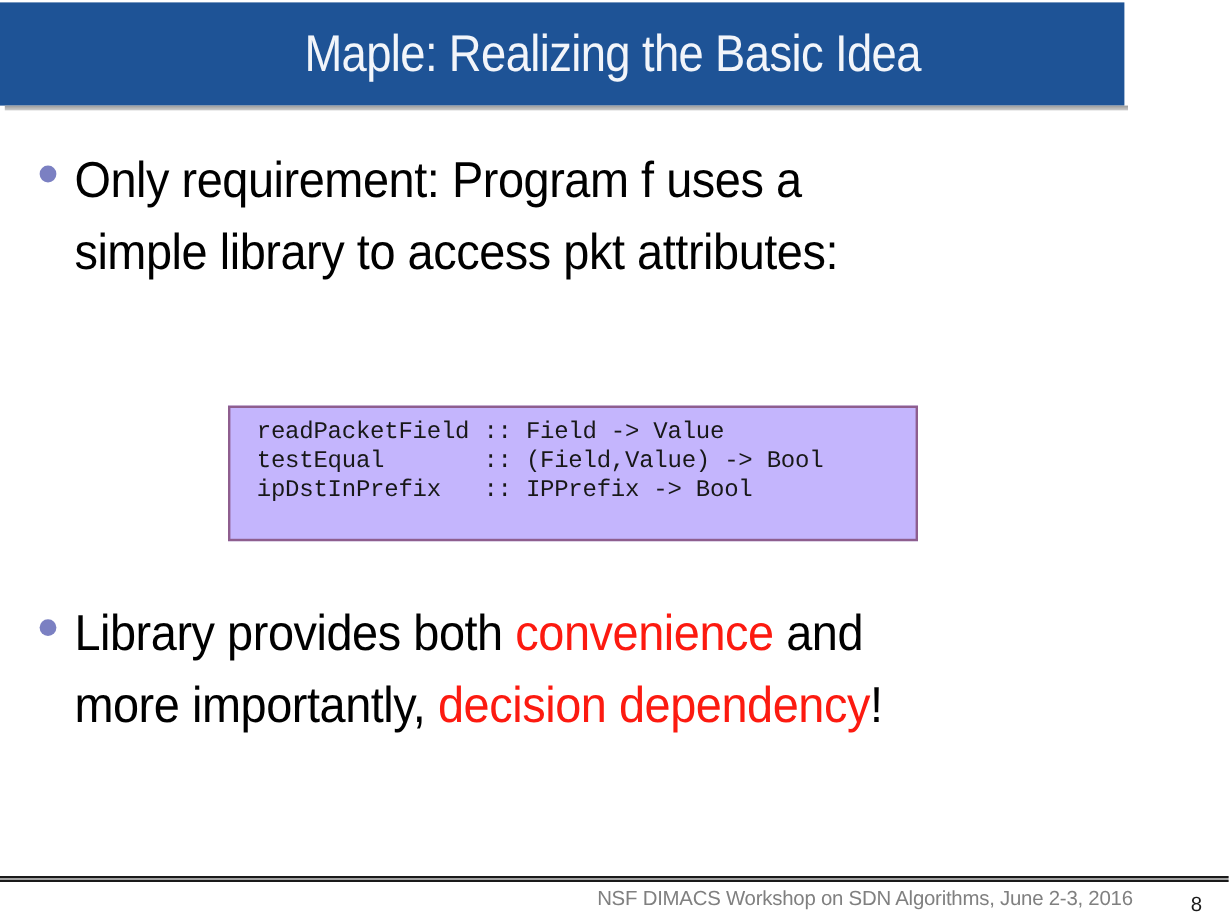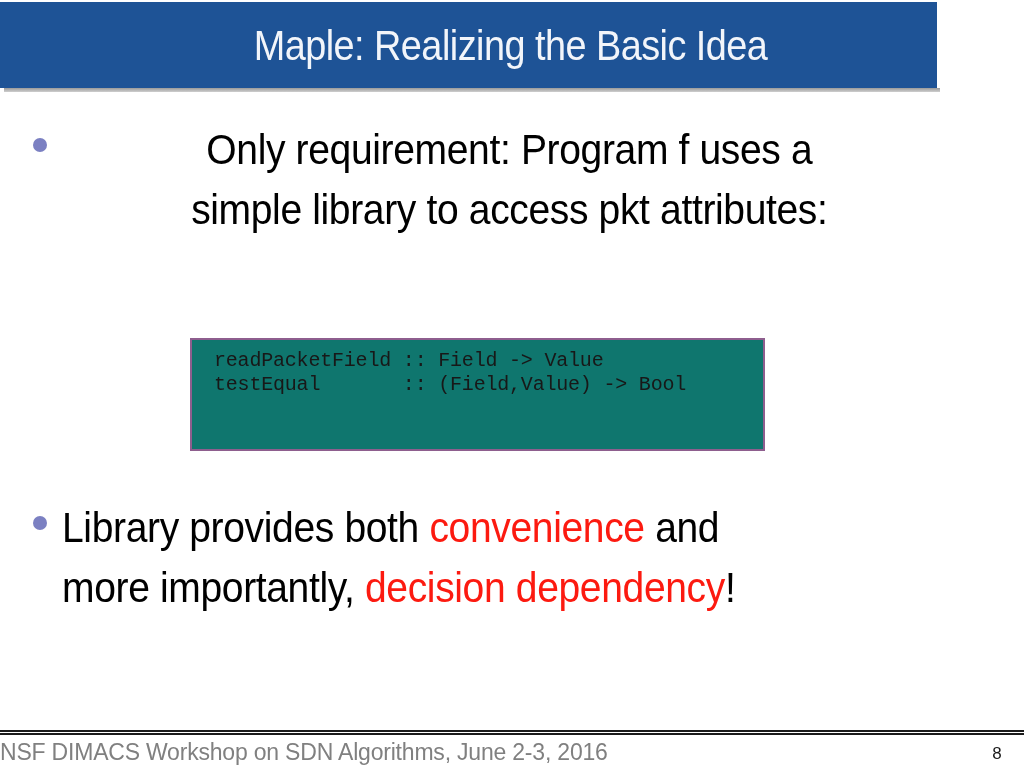--- a/index.html
+++ b/index.html
@@ -60,21 +60,20 @@
     transform-origin: center center;
     white-space: nowrap;
   }
 
   
   .body {
     position: absolute;
     left: 0;
     top: 120px;
     width: 1024px;
-    text-align: center;
   }
 
   .bullet-block {
     position: relative;
     padding-left: 62px;
   }
   .bullet-block .dot {
     position: absolute;
     left: 33px;
     top: 18px;
@@ -97,21 +96,21 @@
   .red { color: #FC1A10; }
 
   
   .code-box {
     position: absolute;
     left: 190px;
     top: 338px;
     width: 575px;
     height: 113px;
     border: 2px solid #8E5E8E;
-    background: #0f766e;
+    background: #c4b5fd;
     box-sizing: border-box;
     padding: 9px 0 0 22px;
   }
   .code-line {
     font-family: "Liberation Mono", "DejaVu Sans Mono", monospace;
     font-size: 20px;
     line-height: 24px;
     color: #181818;
     white-space: pre;
     letter-spacing: -0.2px;
@@ -126,23 +125,23 @@
     height: 5px;
     border-top: 2px solid #1a1a1a;
     border-bottom: 2px solid #1a1a1a;
     box-sizing: border-box;
   }
   .footer-text {
     position: absolute;
     left: 0;
     top: 739px;
     width: 944px;
-    text-align: left;
+    text-align: right;
     font-family: "Liberation Sans", sans-serif;
-    font-size: 23px;
+    font-size: 17px;
     color: #808080;
     letter-spacing: -0.2px;
     white-space: nowrap;
   }
   .page-number {
     position: absolute;
     left: 985px;
     top: 744px;
     width: 24px;
     text-align: center;
@@ -166,20 +165,21 @@
       <span class="dot"></span>
       <div class="bullet-line">Only requirement: Program f uses a</div>
       <div class="bullet-line">simple library to access pkt attributes:</div>
     </div>
 
   </div>
 
   <div class="code-box">
     <div class="code-line">readPacketField :: Field -&gt; Value</div>
     <div class="code-line">testEqual       :: (Field,Value) -&gt; Bool</div>
+    <div class="code-line">ipDstInPrefix   :: IPPrefix -&gt; Bool</div>
   </div>
 
   <div class="bullet-block" style="position:absolute; left:0; top:498px; width:1024px;">
     <span class="dot"></span>
     <div class="bullet-line"><span>Library provides both </span><span class="red">convenience</span><span> and</span></div>
     <div class="bullet-line"><span>more importantly, </span><span class="red">decision dependency</span><span>!</span></div>
   </div>
 
   <div class="footer-rule"></div>
   <div class="footer-text">NSF DIMACS Workshop on SDN Algorithms, June 2-3, 2016</div>

